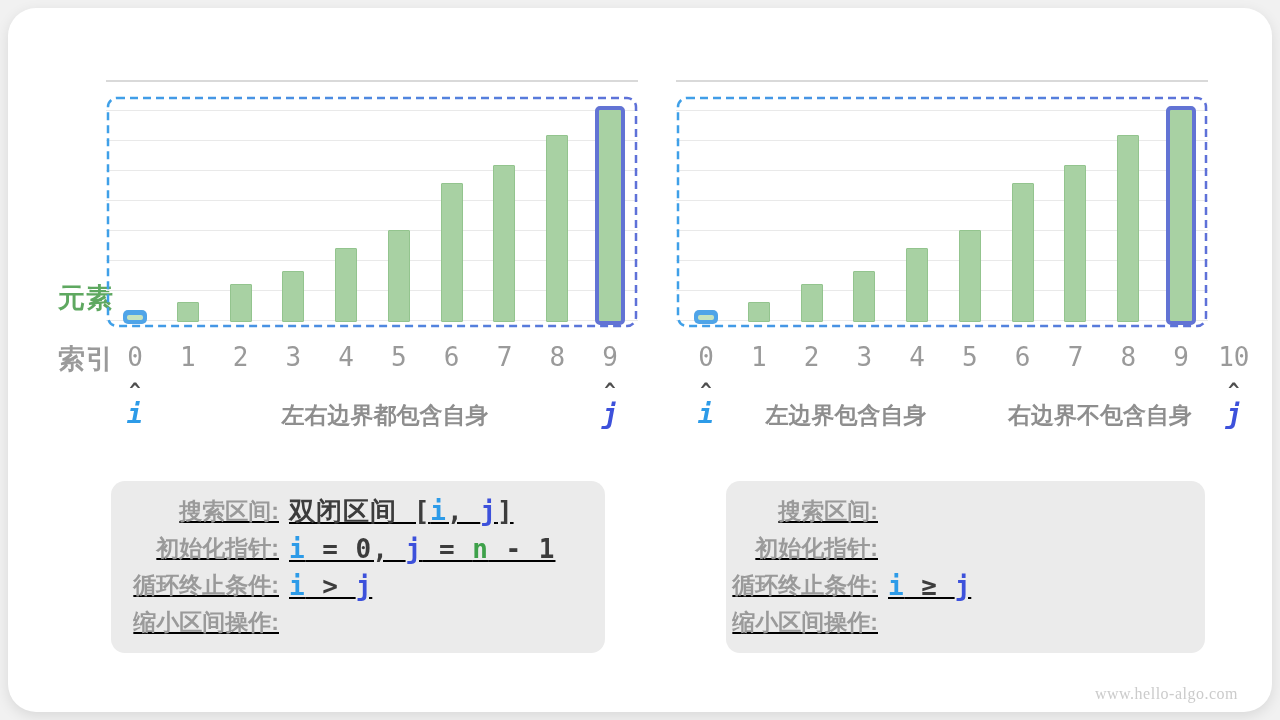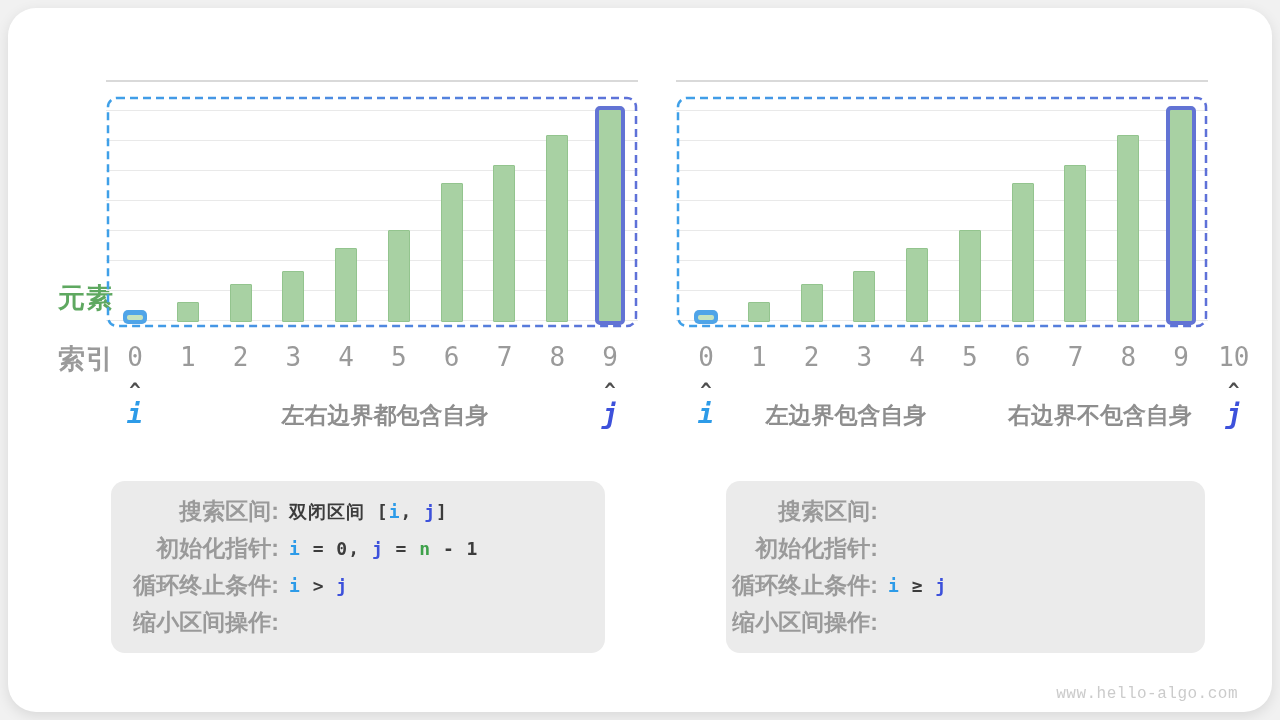--- a/index.html
+++ b/index.html
@@ -71,42 +71,42 @@
     white-space: nowrap;
   }
 
   .info-box {
     position: absolute; top: 473px; height: 172px;
     background: var(--c-box); border-radius: 14px;
     padding-top: 12px;
   }
   #box-0 { left: 103px; width: 494px; }
   #box-1 { left: 718px; width: 479px; }
-  .iv-row { height: 37px; display: flex; align-items: center; }
+  .iv-row { height: 37px; display: flex; align-items: center; text-decoration: underline; }
   .iv-label {
     text-align: right; flex: 0 0 auto;
     font-size: 23px; font-weight: bold; color: var(--c-gray);
   }
   #box-0 .iv-label { width: 168px; }
   #box-1 .iv-label { width: 152px; }
   .iv-value {
     margin-left: 10px; white-space: nowrap;
     font-family: "DejaVu Sans Mono", "Liberation Mono", monospace;
-    font-size: 18px; letter-spacing: 1px;
+    font-size: 26px; letter-spacing: 1px;
   }
   .seg { font-weight: bold; }
   .seg-dark { color: var(--c-dark); }
   .seg-i { color: var(--c-i); }
   .seg-j { color: var(--c-j); }
   .seg-n { color: var(--c-n); }
   .seg-m { color: var(--c-m); }
 
   .watermark {
     position: absolute; right: 34px; top: 677px;
-    font-family: Liberation Mono, monospace;
+    font-family: Liberation Serif, serif;
     font-size: 16px; color: #cbcbcb; letter-spacing: 0.5px;
   }
 </style>
 </head>
 <body style="background: rgb(241, 241, 241);">
 
 <div class="card">
   <div class="axis-label element">元素</div>
   <div class="axis-label index">索引</div>
 

